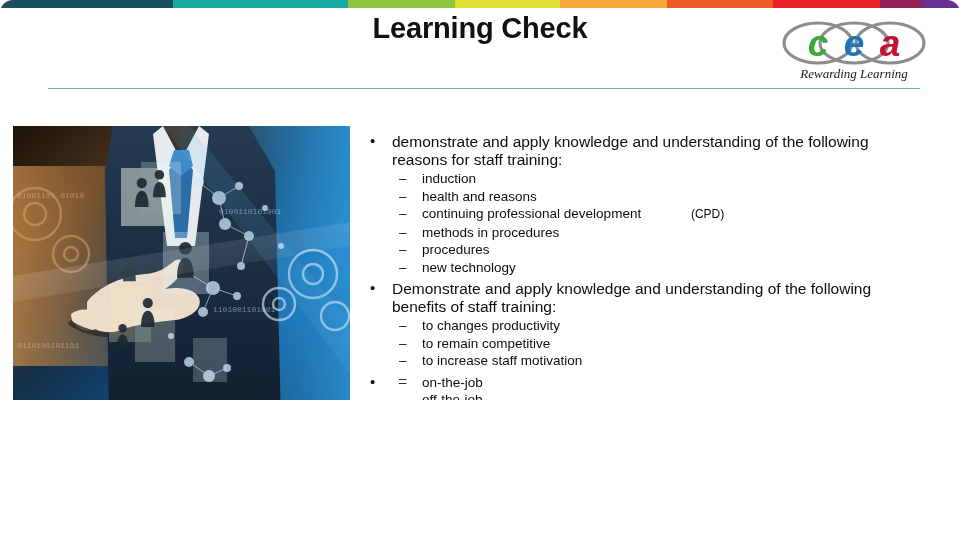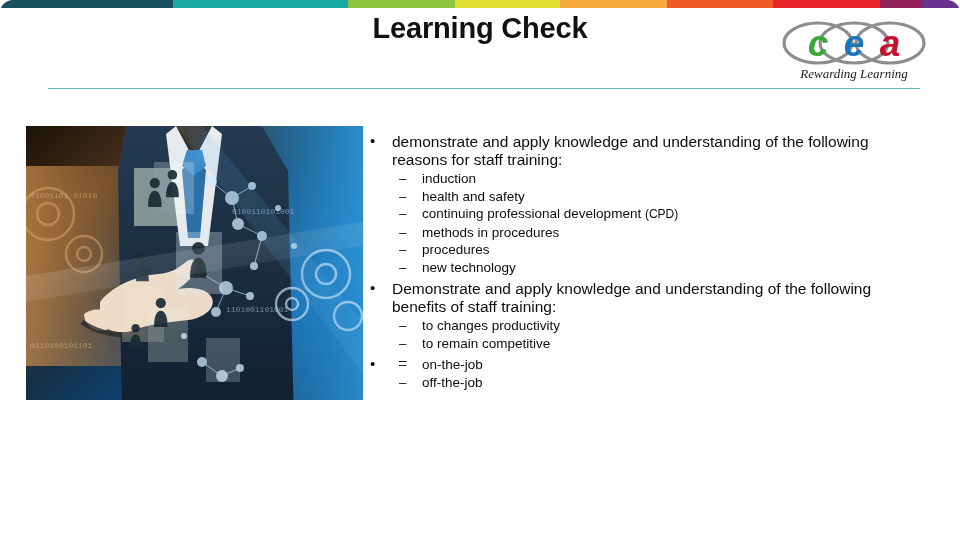--- a/index.html
+++ b/index.html
@@ -35,21 +35,21 @@
   }
 
   
   .logo{
     position:absolute;left:778px;top:18px;width:152px;height:66px;
   }
   .logo svg{display:block;}
 
   
   .picture{
-    position:absolute;left:26px;top:126px;width:337px;height:297px;
+    position:absolute;left:13px;top:126px;width:337px;height:297px;
     overflow:hidden;
     background:#05121f;
   }
   .pic-svg{position:absolute;left:0;top:0;}
 
   
   .content{
     position:absolute;left:366px;top:133px;width:560px;
   }
   .lvl1{
@@ -69,21 +69,21 @@
     position:relative;
     padding-left:56px;
     font-size:13.5px;
     line-height:17.5px;
     color:#0d0d0d;
   }
   .lvl2 .dash{
     position:absolute;left:33px;top:0;
     font-size:13.5px;line-height:17.5px;color:#0d0d0d;
   }
-  .small-note{font-size:12px;}
+  .small-note{font-size:12px;margin-left:46px;}
 
   
   .footer{
     position:absolute;left:0;top:488px;width:960px;height:52px;
     background:#17b2dd;
   }
   .notch{
     position:absolute;left:55px;top:488px;
     width:0;height:0;
     border-left:23px solid transparent;
@@ -266,31 +266,31 @@
 
       <path d="M0 150 L337 96 L337 120 L0 176 Z" fill="url(#glow)" opacity="0.35"></path>
       <path d="M176 0 L337 196 L337 248 L150 0 Z" fill="#63b8ee" opacity="0.13"></path>
     </svg>
   </div>
 
   <div class="content" id="content">
       <div class="lvl1"><span class="dot">•</span><span>demonstrate and apply knowledge and understanding of the following reasons for staff training:</span></div>
       <div class="lvl2-list">
         <div class="lvl2"><span class="dash">–</span><span>induction</span></div>
-        <div class="lvl2"><span class="dash">–</span><span>health and safety</span></div>
+        <div class="lvl2"><span class="dash">–</span><span>health and reasons</span></div>
         <div class="lvl2"><span class="dash">–</span><span>continuing professional development </span><span class="small-note">(CPD)</span></div>
         <div class="lvl2"><span class="dash">–</span><span>methods in procedures</span></div>
         <div class="lvl2"><span class="dash">–</span><span>procedures</span></div>
         <div class="lvl2"><span class="dash">–</span><span>new technology</span></div>
       </div>
       <div class="lvl1"><span class="dot">•</span><span>Demonstrate and apply knowledge and understanding of the following benefits of staff training:</span></div>
       <div class="lvl2-list">
         <div class="lvl2"><span class="dash">–</span><span>to changes productivity</span></div>
         <div class="lvl2"><span class="dash">–</span><span>to remain competitive</span></div>
-        <div class="lvl2"><span class="dash">–</span></div>
+        <div class="lvl2"><span class="dash">–</span><span>to increase staff motivation</span></div>
         <div class="lvl2"><span class="dash">–</span></div>
       </div>
       <div class="lvl1"><span class="dot">•</span></div>
       <div class="lvl2-list">
         <div class="lvl2"><span class="dash">–</span><span>on-the-job</span></div>
         <div class="lvl2"><span class="dash">–</span><span>off-the-job</span></div>
       </div>
     </div>
 
   <div class="footer"></div>

